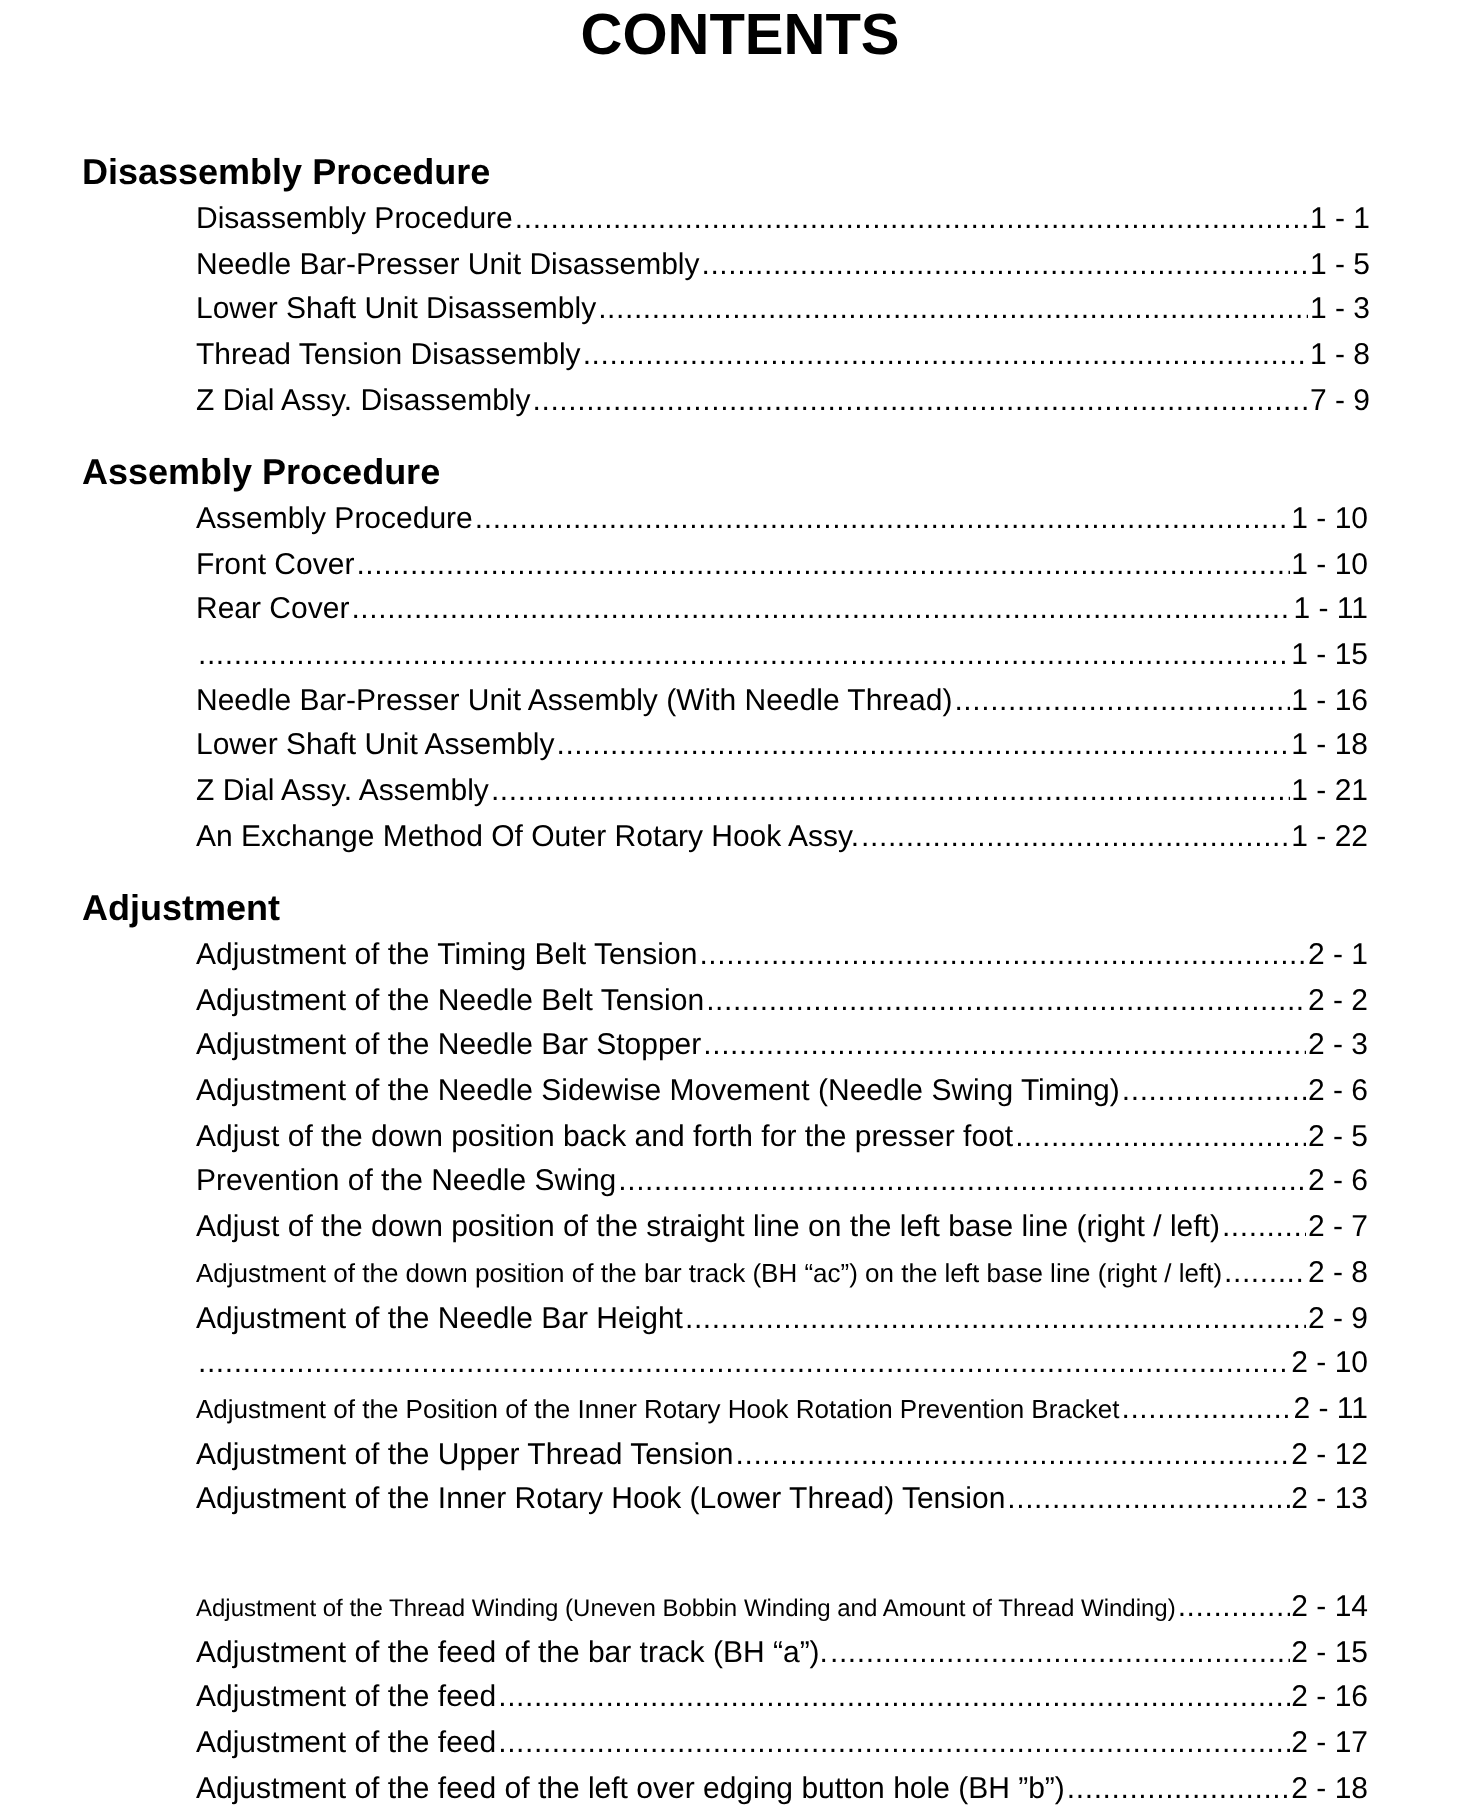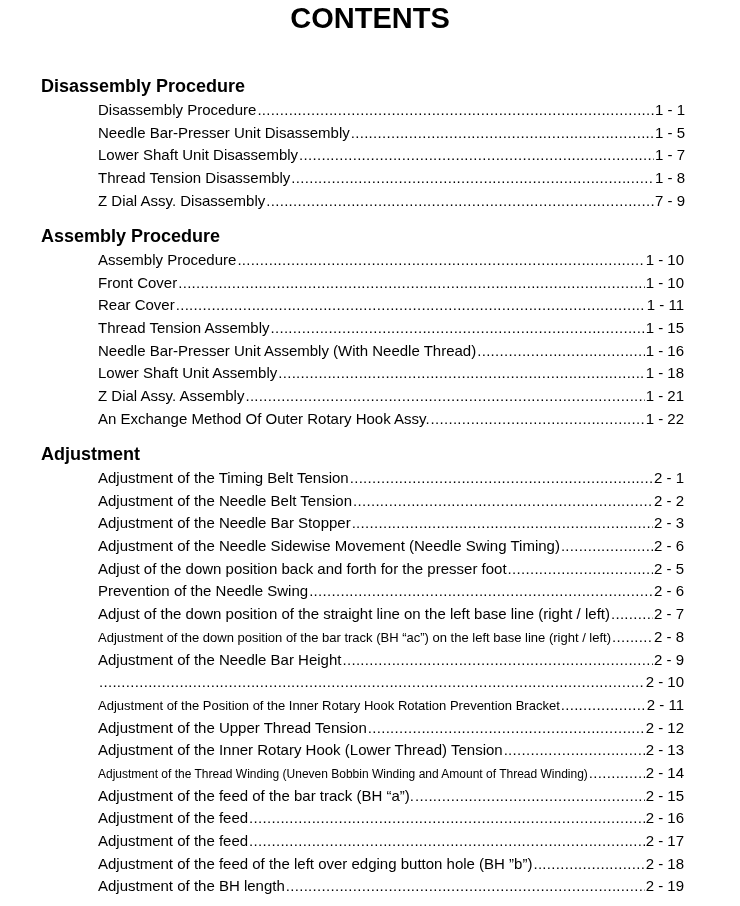--- a/index.html
+++ b/index.html
@@ -46,21 +46,21 @@
         <span class="page">1 - 1</span>
       </div>
     <div class="entry">
         <span class="label">Needle Bar-Presser Unit Disassembly</span>
         <span class="leader"></span>
         <span class="page">1 - 5</span>
       </div>
     <div class="entry">
         <span class="label">Lower Shaft Unit Disassembly</span>
         <span class="leader"></span>
-        <span class="page">1 - 7</span>
+        <span class="page">1 - 3</span>
       </div>
     <div class="entry">
         <span class="label">Thread Tension Disassembly</span>
         <span class="leader"></span>
         <span class="page">1 - 8</span>
       </div>
     <div class="entry">
         <span class="label">Z Dial Assy. Disassembly</span>
         <span class="leader"></span>
         <span class="page">7 - 9</span>
@@ -80,21 +80,20 @@
         <span class="label">Front Cover</span>
         <span class="leader"></span>
         <span class="page">1 - 10</span>
       </div>
     <div class="entry">
         <span class="label">Rear Cover</span>
         <span class="leader"></span>
         <span class="page">1 - 11</span>
       </div>
     <div class="entry">
-        <span class="label">Thread Tension Assembly</span>
         <span class="leader"></span>
         <span class="page">1 - 15</span>
       </div>
     <div class="entry">
         <span class="label">Needle Bar-Presser Unit Assembly (With Needle Thread)</span>
         <span class="leader"></span>
         <span class="page">1 - 16</span>
       </div>
     <div class="entry">
         <span class="label">Lower Shaft Unit Assembly</span>
@@ -174,21 +173,21 @@
     <div class="entry">
         <span class="label">Adjustment of the Upper Thread Tension</span>
         <span class="leader"></span>
         <span class="page">2 - 12</span>
       </div>
     <div class="entry">
         <span class="label">Adjustment of the Inner Rotary Hook (Lower Thread) Tension</span>
         <span class="leader"></span>
         <span class="page">2 - 13</span>
       </div>
-    <div class="entry small" style="font-size:12px;">
+    <div class="entry small" style="font-size:12px;margin-top:31px;">
         <span class="label">Adjustment of the Thread Winding (Uneven Bobbin Winding and Amount of Thread Winding)</span>
         <span class="leader"></span>
         <span class="page">2 - 14</span>
       </div>
     <div class="entry">
         <span class="label">Adjustment of the feed of the bar track (BH “a”).</span>
         <span class="leader"></span>
         <span class="page">2 - 15</span>
       </div>
     <div class="entry">

